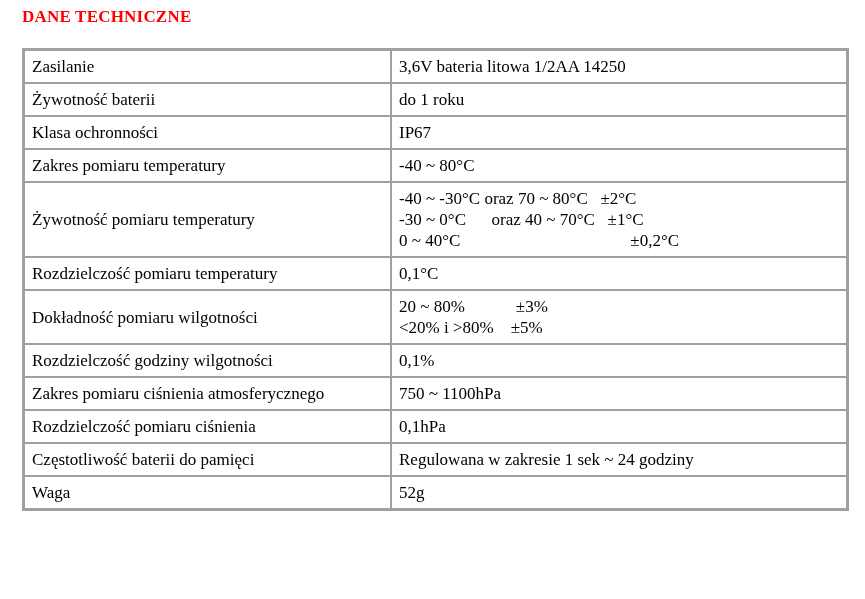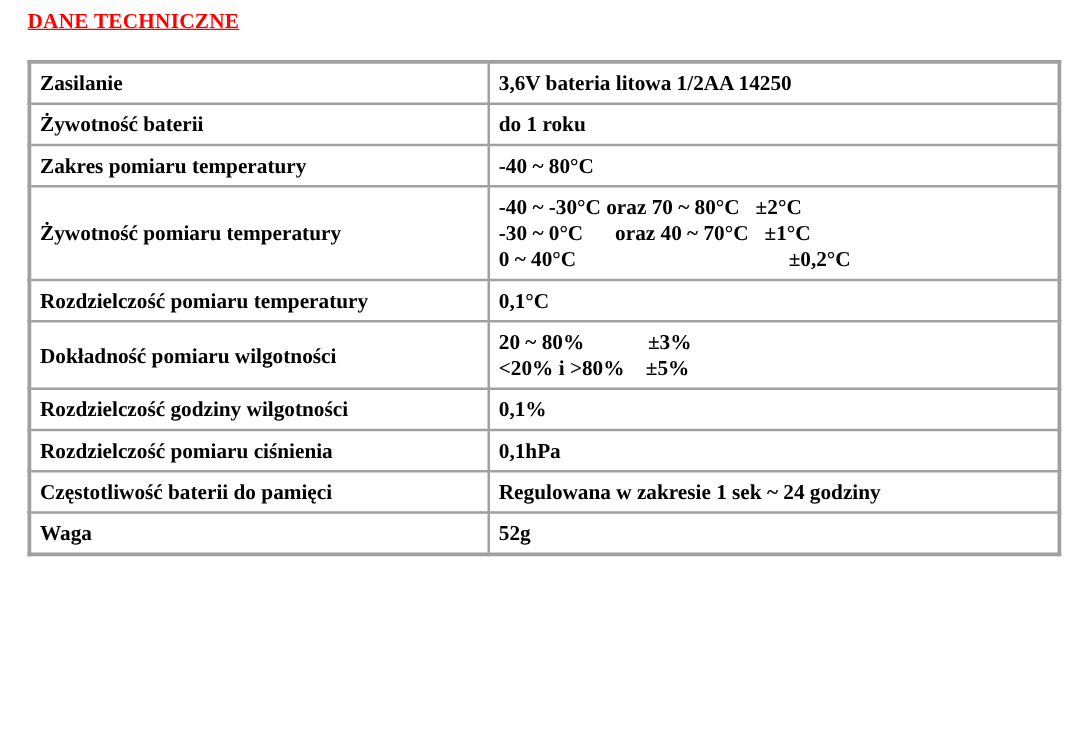--- a/index.html
+++ b/index.html
@@ -14,39 +14,37 @@
   }
   .page {
     padding: 7px 16px 0 22px;
     box-sizing: border-box;
   }
   .title {
     margin: 0;
     font-size: 17px;
     font-weight: bold;
     color: #ff0000;
-    text-decoration: underline;
     letter-spacing: 0.2px;
   }
   table.specs {
     margin-top: 21px;
     border-collapse: collapse;
     width: 827px;
     table-layout: fixed;
     border: 3px solid #a0a0a0;
     background: #ffffff;
   }
   table.specs td {
     border: 2px solid #a0a0a0;
     font-size: 17px;
     line-height: 21px;
     padding: 5px 6px 5px 7px;
     vertical-align: middle;
     overflow: hidden;
-    font-weight: bold;
   }
   td.label-cell {
     width: 352px;
   }
   td.value-cell {
     white-space: pre-wrap;
   }
 </style>
 </head>
 <body>
@@ -57,40 +55,48 @@
     <tbody id="table-body">
         <tr>
           <td class="label-cell">Zasilanie</td>
           <td class="value-cell">3,6V bateria litowa 1/2AA 14250</td>
         </tr>
         <tr>
           <td class="label-cell">Żywotność baterii</td>
           <td class="value-cell">do 1 roku</td>
         </tr>
         <tr>
+          <td class="label-cell">Klasa ochronności</td>
+          <td class="value-cell">IP67</td>
+        </tr>
+        <tr>
           <td class="label-cell">Zakres pomiaru temperatury</td>
           <td class="value-cell">-40 ~ 80°C</td>
         </tr>
         <tr>
           <td class="label-cell">Żywotność pomiaru temperatury</td>
           <td class="value-cell"><span>-40 ~ -30°C oraz 70 ~ 80°C   ±2°C</span><br><span>-30 ~ 0°C      oraz 40 ~ 70°C   ±1°C</span><br><span>0 ~ 40°C                                        ±0,2°C</span></td>
         </tr>
         <tr>
           <td class="label-cell">Rozdzielczość pomiaru temperatury</td>
           <td class="value-cell">0,1°C</td>
         </tr>
         <tr>
           <td class="label-cell">Dokładność pomiaru wilgotności</td>
           <td class="value-cell"><span>20 ~ 80%            ±3%</span><br><span>&lt;20% i &gt;80%    ±5%</span></td>
         </tr>
         <tr>
           <td class="label-cell">Rozdzielczość godziny wilgotności</td>
           <td class="value-cell">0,1%</td>
         </tr>
         <tr>
+          <td class="label-cell">Zakres pomiaru ciśnienia atmosferycznego</td>
+          <td class="value-cell">750 ~ 1100hPa</td>
+        </tr>
+        <tr>
           <td class="label-cell">Rozdzielczość pomiaru ciśnienia</td>
           <td class="value-cell">0,1hPa</td>
         </tr>
         <tr>
           <td class="label-cell">Częstotliwość baterii do pamięci</td>
           <td class="value-cell">Regulowana w zakresie 1 sek ~ 24 godziny</td>
         </tr>
         <tr>
           <td class="label-cell">Waga</td>
           <td class="value-cell">52g</td>

